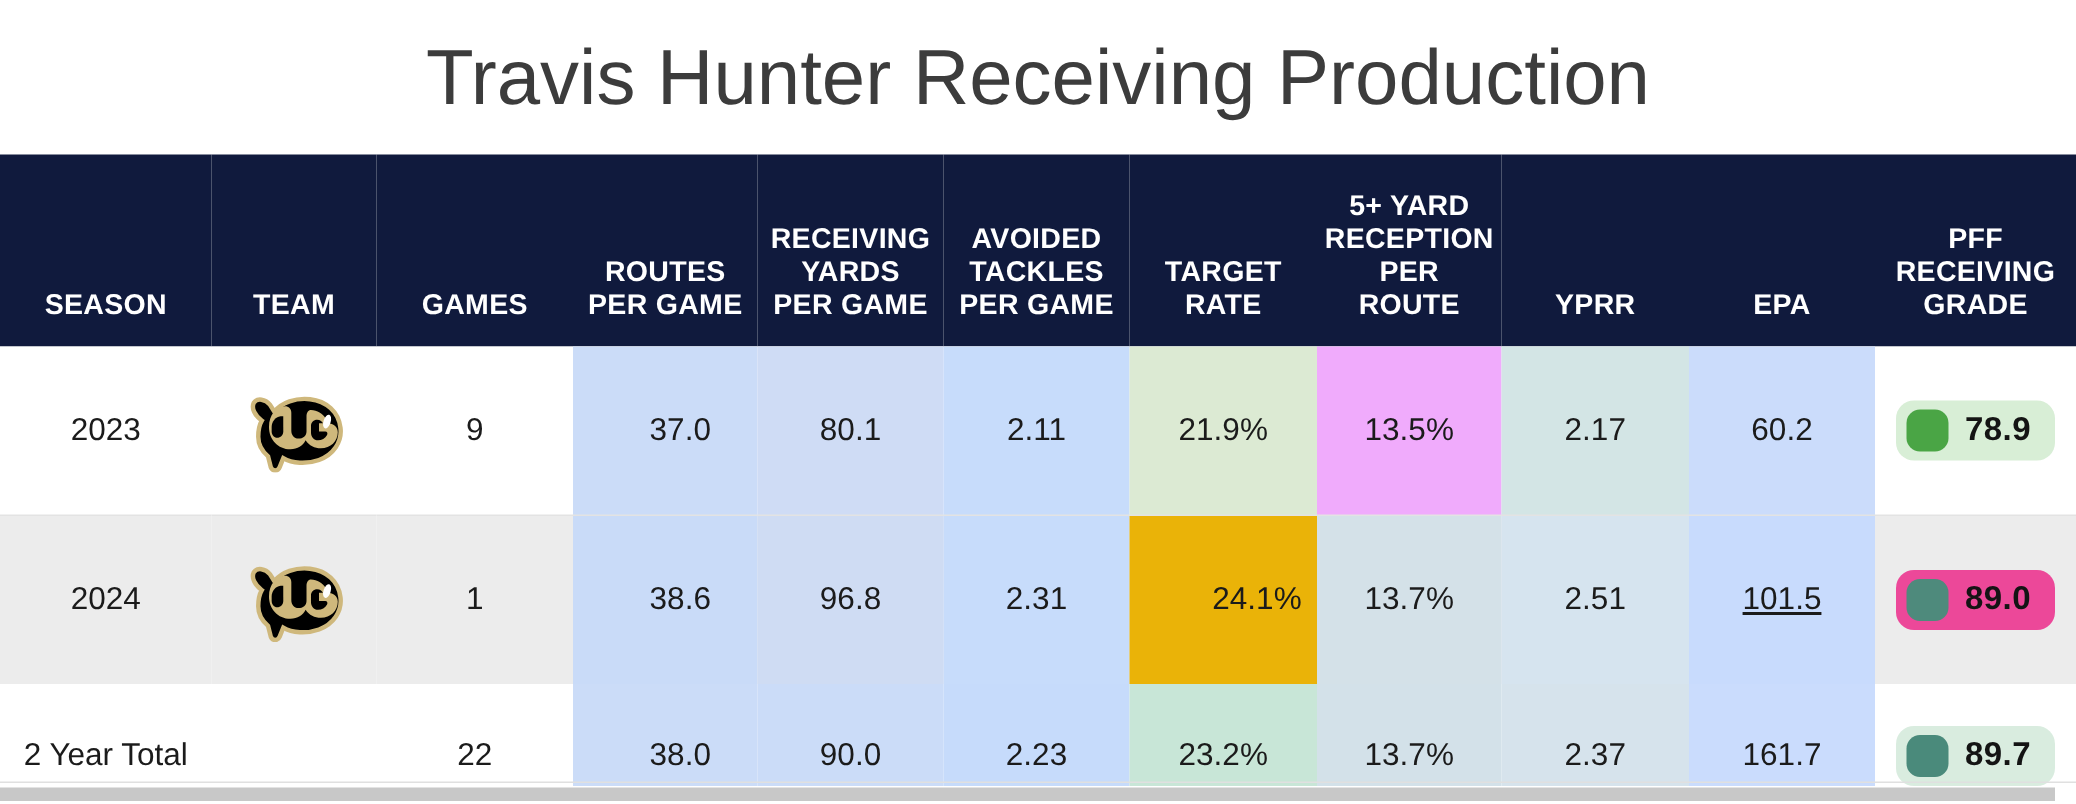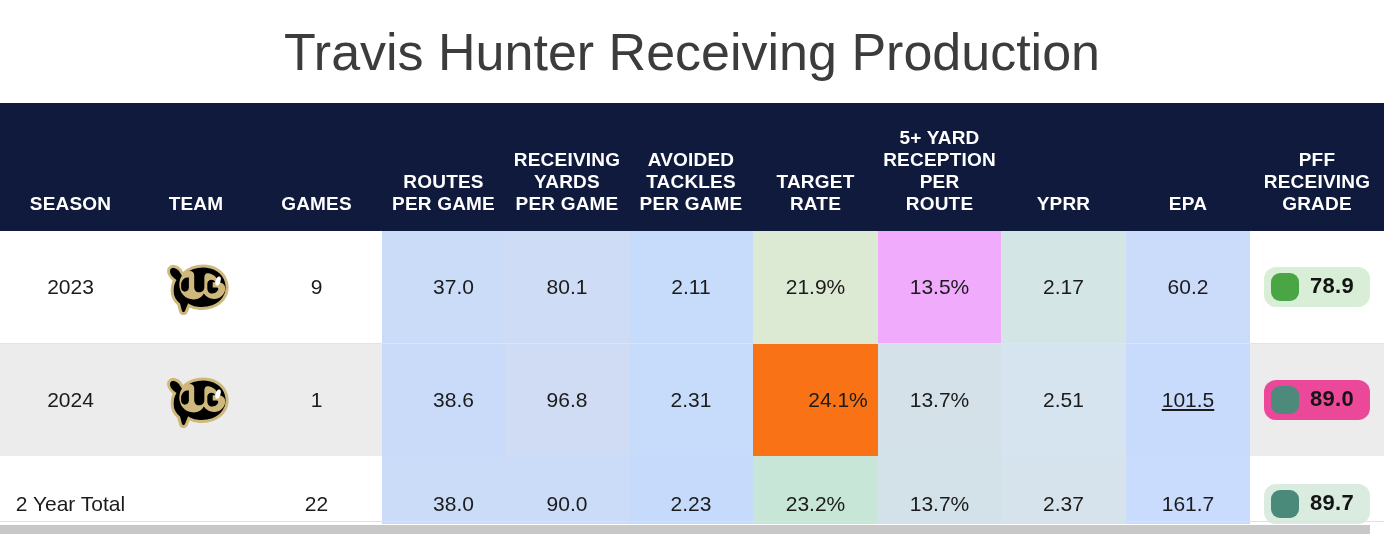--- a/index.html
+++ b/index.html
@@ -106,21 +106,21 @@
   td.t-recyd   { background: #cfdcf5; }
   td.t-avoided { background: #c7dcfb; }
   td.t-target  { background: #dcead3; }
   td.t-fiveyd  { background: #f0abfc; }
   td.t-yprr    { background: #d3e5e5; margin-top: 12px; }
   td.t-epa     { background: #cbdcfb; }
 
   tr.row-1 td.t-routes  { background: #c9dbf8; }
   tr.row-1 td.t-recyd   { background: #cfdcf3; }
   tr.row-1 td.t-avoided { background: #c7dcfb; }
-  tr.row-1 td.t-target  { background: #f97316; padding-left: 45px; }
+  tr.row-1 td.t-target  { background: #eab308; padding-left: 45px; }
   tr.row-1 td.t-fiveyd  { background: #d4e1e8; }
   tr.row-1 td.t-yprr    { background: #d6e4ef; }
   tr.row-1 td.t-epa     { background: #c8dbfd; text-decoration: underline; }
 
   tr.row-2 td.t-routes  { background: #cbdcf8; }
   tr.row-2 td.t-recyd   { background: #cbdcf8; }
   tr.row-2 td.t-avoided { background: #c6dbfb; }
   tr.row-2 td.t-target  { background: #c8e6d7; }
   tr.row-2 td.t-fiveyd  { background: #d3e1e9; }
   tr.row-2 td.t-yprr    { background: #d6e3ec; }

